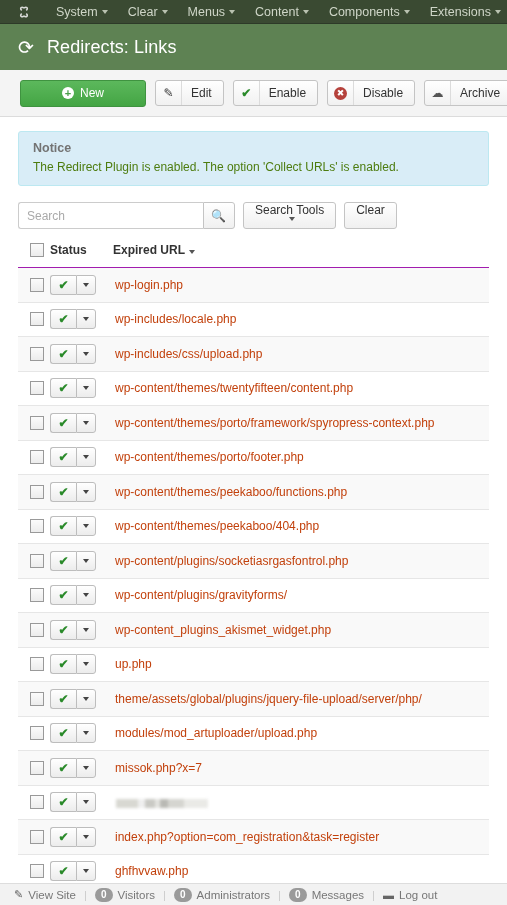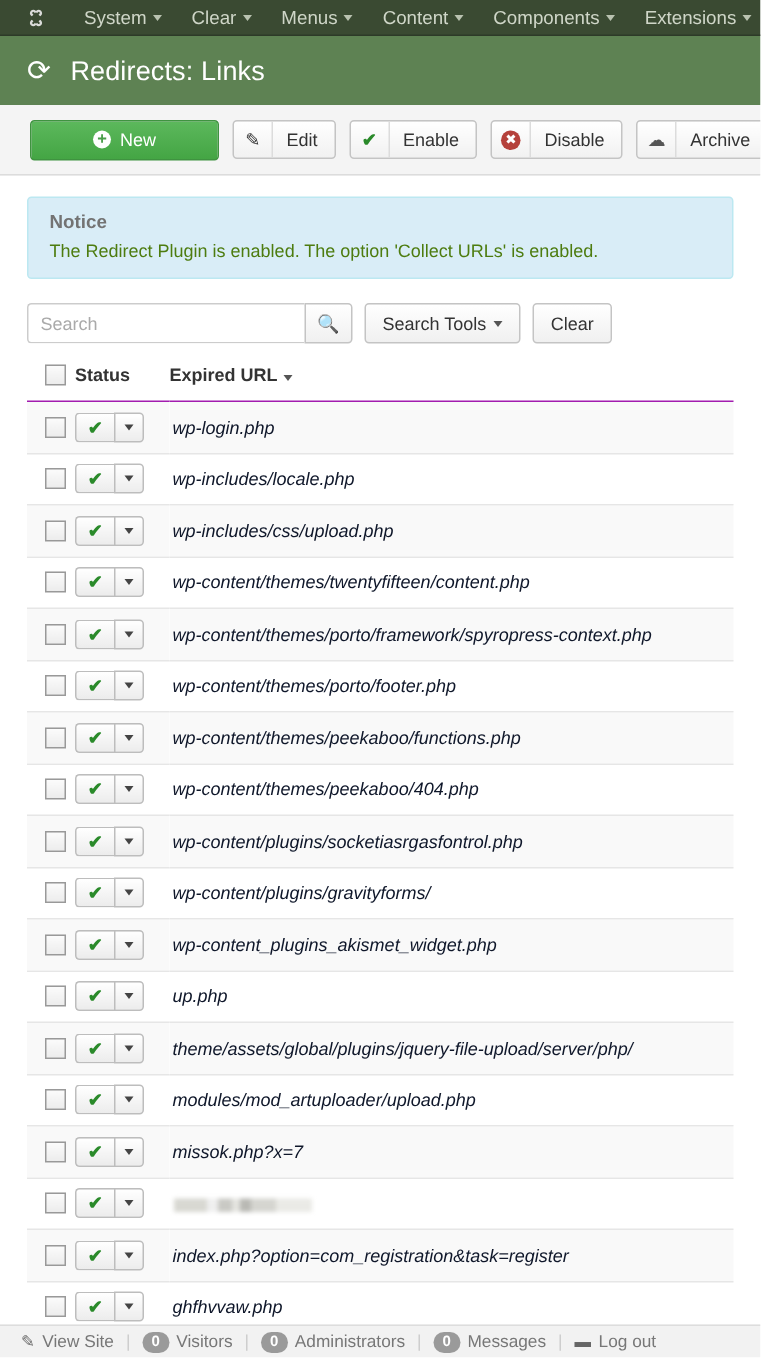--- a/index.html
+++ b/index.html
@@ -184,20 +184,21 @@
     height: 27px;
     border: 1px solid #c4c4c4;
     border-radius: 3px;
     background: linear-gradient(#ffffff,#f0f0f0);
     font-size: 12px;
     color: #333;
     padding: 0 11px;
     display: flex; align-items: center;
     cursor: pointer;
     font-family: "Liberation Sans", sans-serif;
+    flex-direction: column;
   }
   .sbtn .caret {
     display: inline-block;
     margin-left: 5px;
     border-left: 3.5px solid transparent;
     border-right: 3.5px solid transparent;
     border-top: 4px solid #555;
   }
 
   
@@ -221,26 +222,25 @@
     border-left: 3.5px solid transparent;
     border-right: 3.5px solid transparent;
     border-top: 4px solid #555;
   }
   tbody tr { border-bottom: 1px solid #e6e6e6; }
   tbody tr.odd  { background: #f9f9f9; }
   tbody tr.even { background: #ffffff; }
   tbody td { padding: 0; height: 34.5px; vertical-align: middle; }
   td.c-url {
     font-size: 12px;
-    color: #0f172a;
+    color: #c2410c;
     padding-left: 2px;
     overflow: hidden;
     text-overflow: ellipsis;
     white-space: nowrap;
-    font-style: italic;
   }
   .chkbox {
     width: 14px; height: 14px;
     border: 1px solid #999;
     background: linear-gradient(#fbfbfb,#ececec);
     display: block;
     margin-left: 12px;
     cursor: pointer;
   }
   .chkbox.head { margin-left: 12px; }

